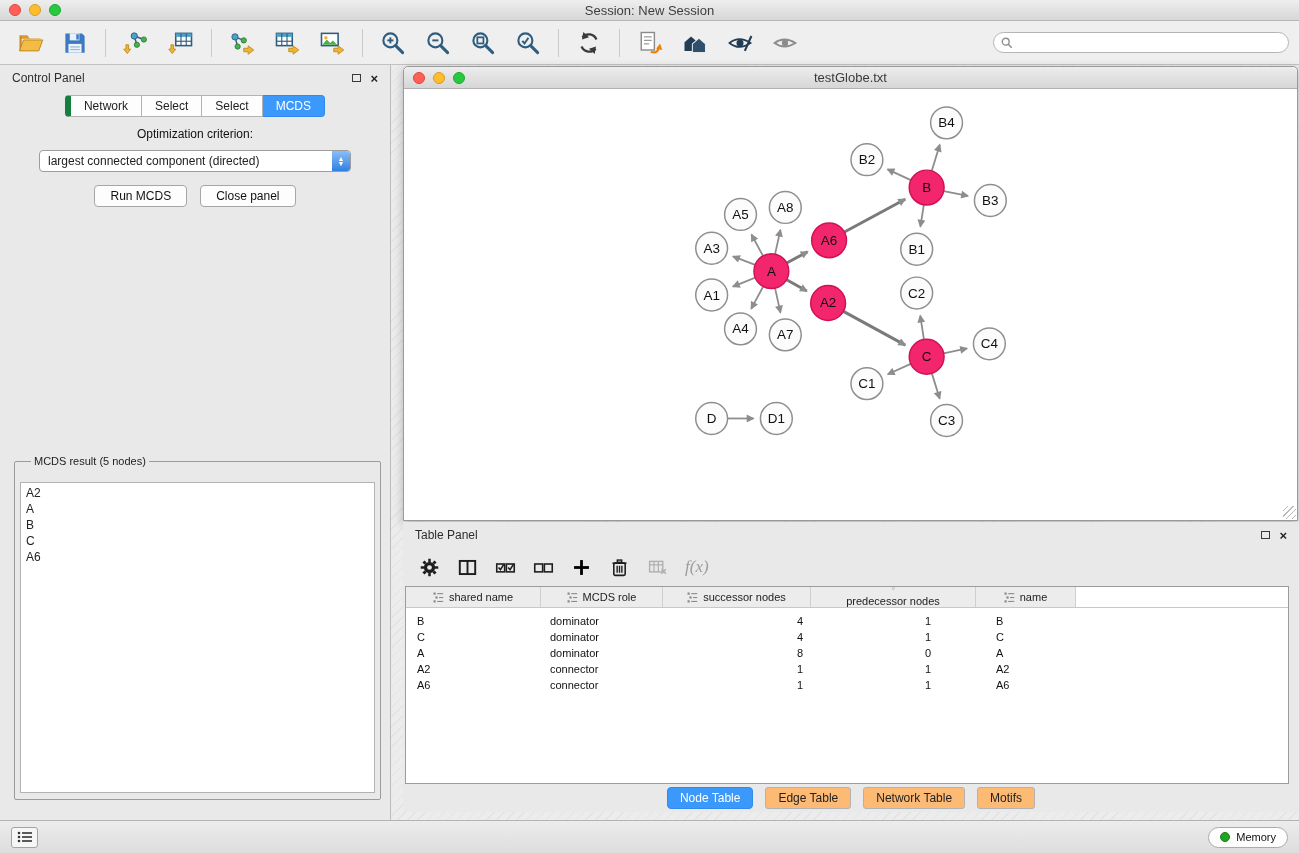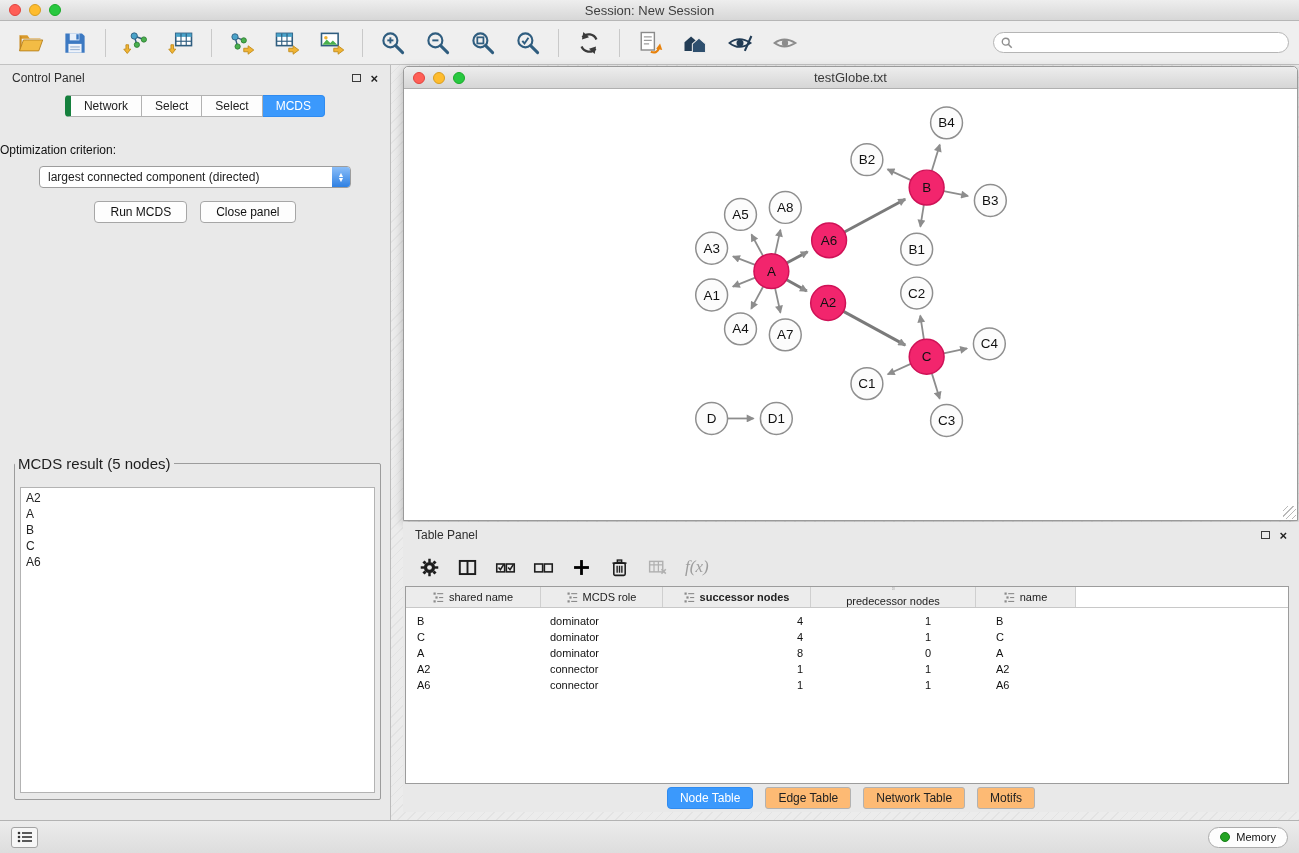--- a/index.html
+++ b/index.html
@@ -30,28 +30,28 @@
   .control-panel{position:absolute;left:0;top:0;bottom:0;width:391px;background:#e9e9e9;border-right:1px solid #bcbcbc}
   .panel-header{height:26px;display:flex;align-items:center;padding:0 12px;font-size:12px;color:#2e2e2e}
   .ph-icons{margin-left:auto;display:flex;gap:9px;align-items:center}
   .box-icon{width:9px;height:8px;border:1.5px solid #3a3a3a;display:inline-block}
   .x-icon{font-size:13px;font-weight:bold;color:#222;line-height:1}
   .cp-tabs{display:flex;justify-content:center;margin-top:4px}
   .cp-tab{font-size:12px;padding:3px 13px;background:#fdfdfd;border:1px solid #b2b2b2;border-left:none;color:#222}
   .cp-tab:first-child{border-left:6px solid #15803d;border-radius:4px 0 0 4px}
   .cp-tab:last-child{border-radius:0 4px 4px 0}
   .cp-tab.active{background:#3b99fc;border-color:#2f8bf0;color:#fff}
-  .opt-label{font-size:12px;color:#111;margin-top:26px}
+  .opt-label{text-align:center;font-size:12px;color:#111;margin-top:10px}
   .dropdown{margin:9px auto 0;width:312px;height:22px;background:#fff;border:1px solid #9d9d9d;border-radius:4px;display:flex;align-items:center;font-size:12px;overflow:hidden}
   .dropdown .val{padding-left:8px;flex:1;white-space:nowrap}
   .stepper{width:18px;height:22px;background:linear-gradient(#8fc1fa,#2a7de1);display:flex;flex-direction:column;align-items:center;justify-content:center;color:#fff;font-size:7px;line-height:5px}
   .cp-buttons{display:flex;justify-content:center;gap:13px;margin-top:13px}
   .cp-buttons button{font-size:12px;padding:3px 15px;background:#fdfdfd;border:1px solid #a6a6a6;border-radius:4px;color:#111;font-family:inherit}
   .result-box{position:absolute;left:14px;right:9px;top:390px;bottom:20px;border:1px solid #9c9c9c;border-radius:2px}
-  .result-box legend{font-size:15px;color:#1d1d1d;margin-left:0;padding:0 3px}
+  .result-box legend{font-size:11px;color:#1d1d1d;margin-left:16px;padding:0 3px}
   .result-list{position:absolute;left:5px;right:5px;top:15px;bottom:6px;background:#fff;border:1px solid #b3b3b3;font-size:12px;line-height:16px;padding:2px 5px;overflow:hidden}
 
   
   .workspace{position:absolute;left:391px;right:0;top:0;bottom:0;background:repeating-linear-gradient(135deg,#ececec 0 6px,#e3e3e3 6px 7px)}
 
   
   .network-window{position:absolute;left:12px;right:1px;top:1px;height:455px;background:#fff;border:1px solid #9a9a9a;border-radius:5px 5px 0 0;box-shadow:0 3px 10px rgba(0,0,0,.25)}
   .nw-titlebar{height:22px;background:linear-gradient(#ededed,#d6d6d6);border-bottom:1px solid #b0b0b0;border-radius:5px 5px 0 0;display:flex;align-items:center;position:relative}
   .nw-title{flex:1;text-align:center;font-size:13px;color:#3a3a3a}
   .nw-canvas{position:absolute;left:1px;right:1px;top:23px;bottom:1px;background:#fff;overflow:hidden}
@@ -501,21 +501,21 @@
               <svg width="11" height="11" viewBox="0 0 11 11">
                 <rect x="0.5" y="0.5" width="2.2" height="2.2" fill="#8a8a8a"></rect>
                 <rect x="4.2" y="1.1" width="6" height="1.1" fill="#8a8a8a"></rect>
                 <rect x="2.4" y="4.4" width="2.2" height="2.2" fill="#8a8a8a"></rect>
                 <rect x="6.1" y="5" width="4.1" height="1.1" fill="#8a8a8a"></rect>
                 <rect x="0.5" y="8.3" width="2.2" height="2.2" fill="#8a8a8a"></rect>
                 <rect x="4.2" y="8.9" width="6" height="1.1" fill="#8a8a8a"></rect>
               </svg>
               <span>MCDS role</span>
             </div>
-            <div class="th" style="width: 148px; font-weight: bold;">
+            <div class="th" style="width: 148px;">
               <svg width="11" height="11" viewBox="0 0 11 11">
                 <rect x="0.5" y="0.5" width="2.2" height="2.2" fill="#8a8a8a"></rect>
                 <rect x="4.2" y="1.1" width="6" height="1.1" fill="#8a8a8a"></rect>
                 <rect x="2.4" y="4.4" width="2.2" height="2.2" fill="#8a8a8a"></rect>
                 <rect x="6.1" y="5" width="4.1" height="1.1" fill="#8a8a8a"></rect>
                 <rect x="0.5" y="8.3" width="2.2" height="2.2" fill="#8a8a8a"></rect>
                 <rect x="4.2" y="8.9" width="6" height="1.1" fill="#8a8a8a"></rect>
               </svg>
               <span>successor nodes</span>
             </div>

